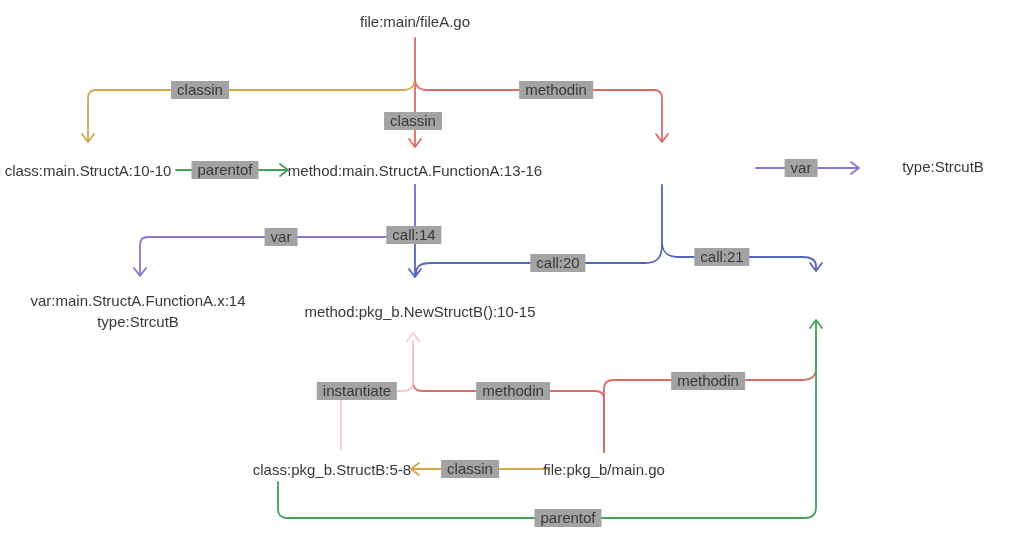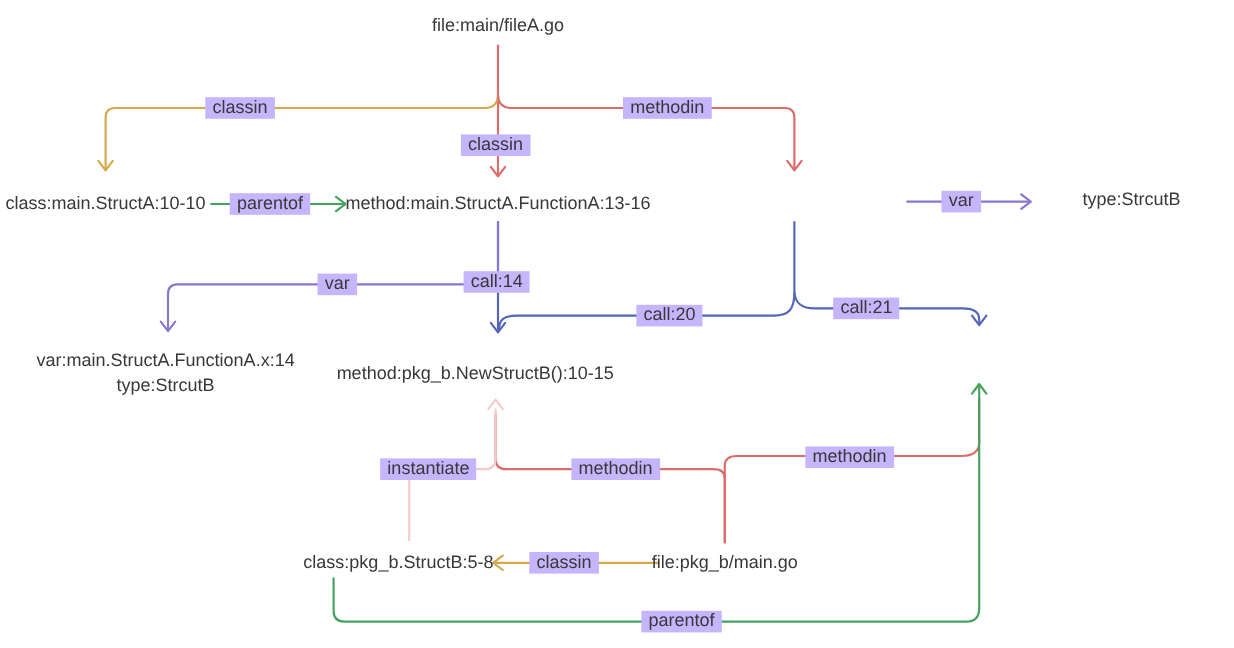--- a/index.html
+++ b/index.html
@@ -7,21 +7,21 @@
     position:relative;width:1028px;height:540px;background:#ffffff;
     font-family:"Liberation Sans","DejaVu Sans",sans-serif;overflow:hidden;
   }
   #edges{position:absolute;left:0;top:0;width:1028px;height:540px;}
   .node{
     position:absolute;transform:translate(-50%,-50%);
     font-size:15px;color:#383838;white-space:nowrap;text-align:center;line-height:21px;
   }
   .elabel{
     position:absolute;transform:translate(-50%,-50%);
-    font-size:15px;color:#383838;background:#c4b5fd;padding:0 6px;white-space:nowrap;line-height:18px;
+    font-size:15px;color:#383838;background:#a3a3a3;padding:0 6px;white-space:nowrap;line-height:18px;
   }
   .edge{fill:none;stroke-width:1.8px;stroke-linecap:round;stroke-linejoin:round;}
 </style>
 </head>
 <body>
 
 <div id="canvas">
 
   <svg id="edges" width="1028" height="540" viewBox="0 0 1028 540" xmlns="http://www.w3.org/2000/svg">
 
@@ -96,21 +96,21 @@
   <div class="node" style="left:415px;top:21px">file:main/fileA.go</div>
   <div class="node" style="left:88px;top:170px">class:main.StructA:10-10</div>
   <div class="node" style="left:415px;top:170px">method:main.StructA.FunctionA:13-16</div>
   <div class="node" style="left:943px;top:166px">
     <div>type:StrcutB</div>
   </div>
   <div class="node" style="left:138px;top:311px">
     <div>var:main.StructA.FunctionA.x:14</div>
     <div>type:StrcutB</div>
   </div>
-  <div class="node" style="left:396px;top:311px">method:pkg_b.NewStructB():10-15</div>
+  <div class="node" style="left:420px;top:311px">method:pkg_b.NewStructB():10-15</div>
   <div class="node" style="left:332px;top:469px">class:pkg_b.StructB:5-8</div>
   <div class="node" style="left:604px;top:469px">file:pkg_b/main.go</div>
 
   <div class="elabel" style="left:200px;top:90px">classin</div>
   <div class="elabel" style="left:556px;top:90px">methodin</div>
   <div class="elabel" style="left:413px;top:121px">classin</div>
   <div class="elabel" style="left:225px;top:170px">parentof</div>
   <div class="elabel" style="left:801px;top:168px">var</div>
   <div class="elabel" style="left:281px;top:237px">var</div>
   <div class="elabel" style="left:414px;top:235px">call:14</div>

